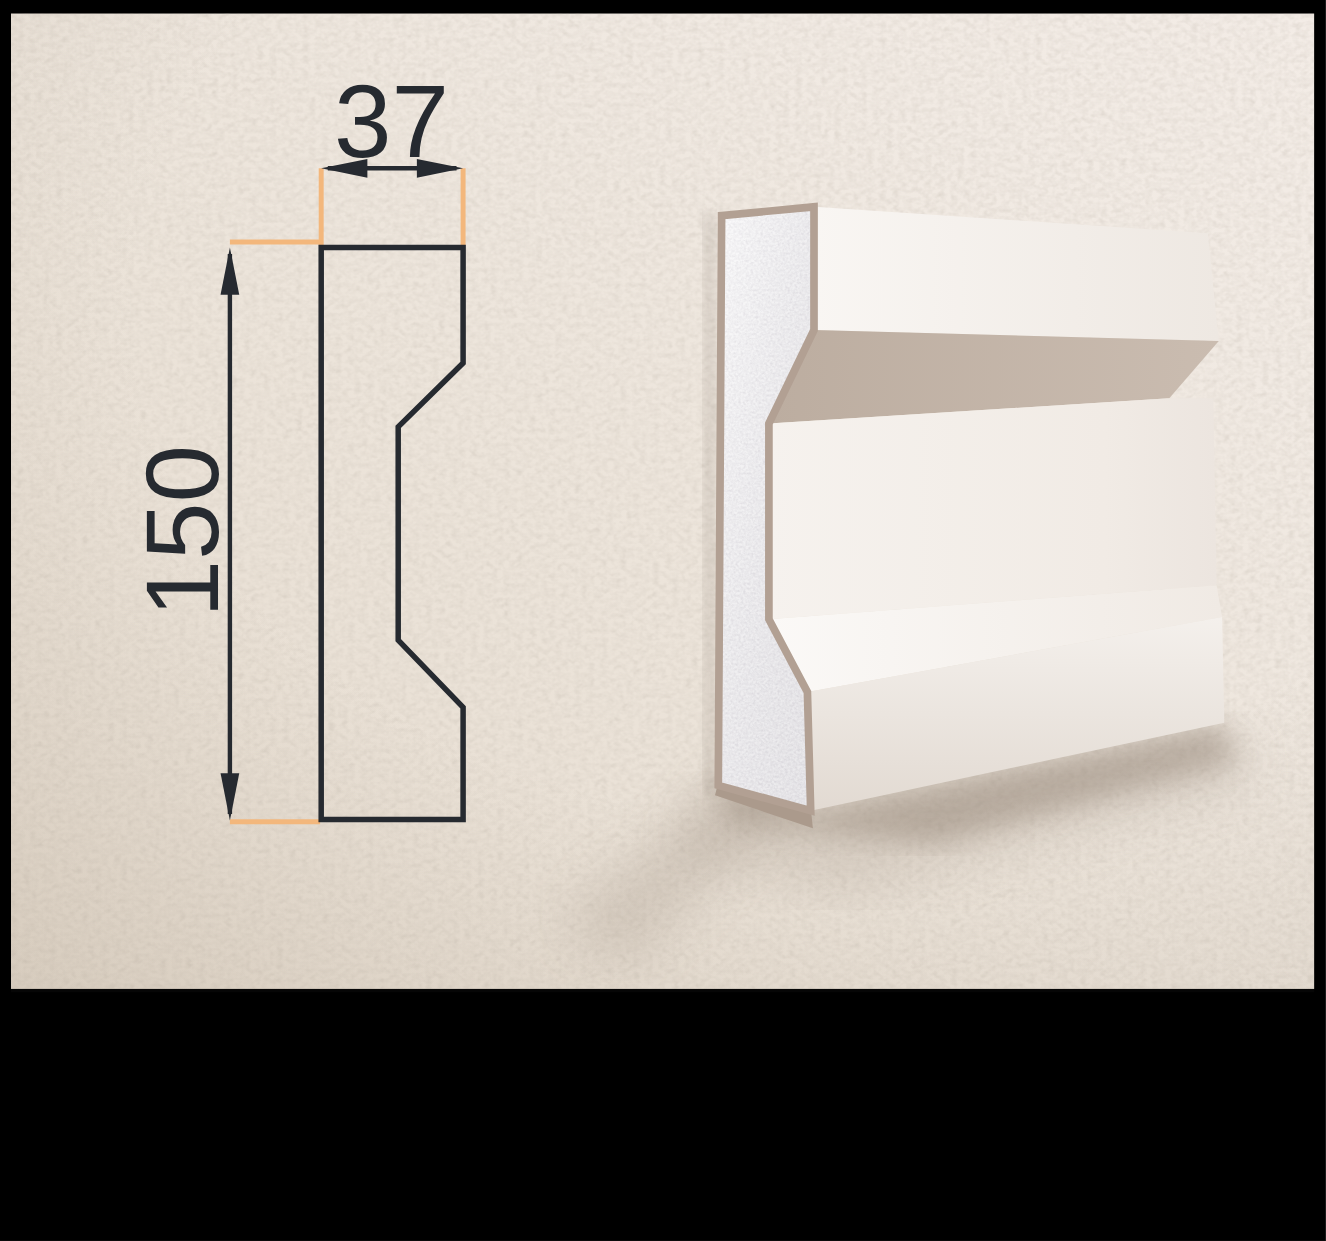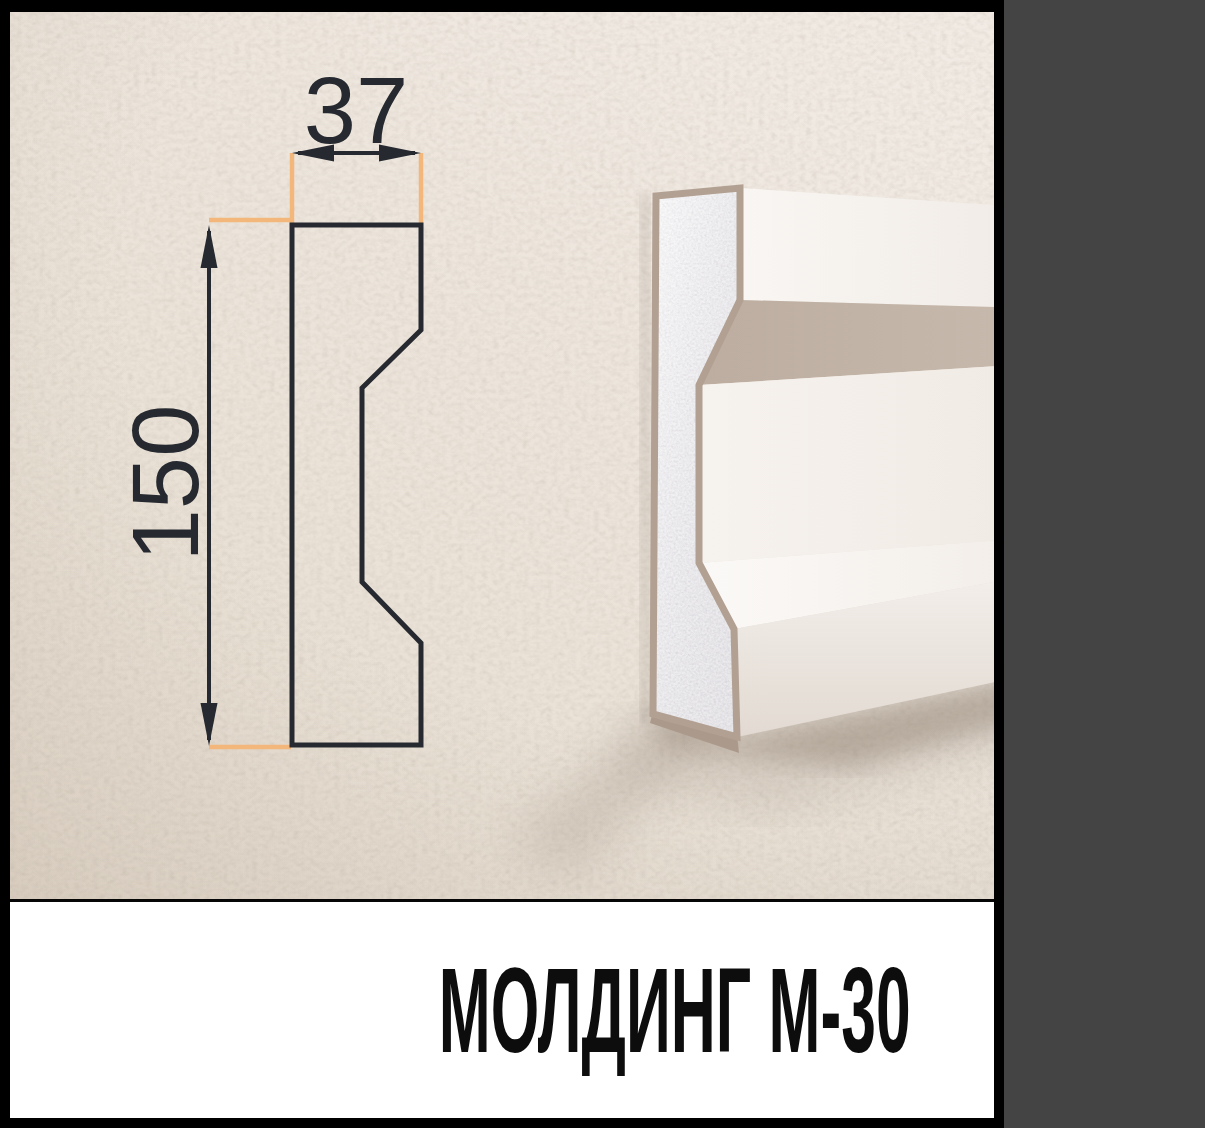--- a/index.html
+++ b/index.html
@@ -1,18 +1,18 @@
 <!DOCTYPE html>
 <html><head>
 <meta charset="utf-8">
 <style>
   html,body{margin:0;padding:0;background:#444;}
   *{box-sizing:border-box;}
   .card{
-    width:1004px;height:1128px;
+    width:1205px;height:1128px;
     background:#000;
     border-style:solid;border-color:#000;
     border-width:12px 10px 10px 10px;
     display:flex;flex-direction:column;
     font-family:"Liberation Sans", sans-serif;
     position:relative;overflow:hidden;
   }
   .scene{position:relative;width:1185px;height:887px;flex:0 0 auto;}
   .scene svg{position:absolute;left:0;top:0;width:100%;height:100%;display:block;}
   .divider{height:3px;background:#060606;flex:0 0 auto;}
@@ -147,16 +147,13 @@
         <g fill="#262a30">
           <text class="dim-text" x="346" y="131" text-anchor="middle">37</text>
           <text class="dim-text" transform="translate(188 471) rotate(-90)" text-anchor="middle">150</text>
         </g>
       </g>
     </svg>
   </div>
 
   <div class="divider"></div>
 
-  <div class="caption-bar">
-    <div class="caption">МОЛДИНГ М-30</div>
-  </div>
 </div>
 
 </body></html>

